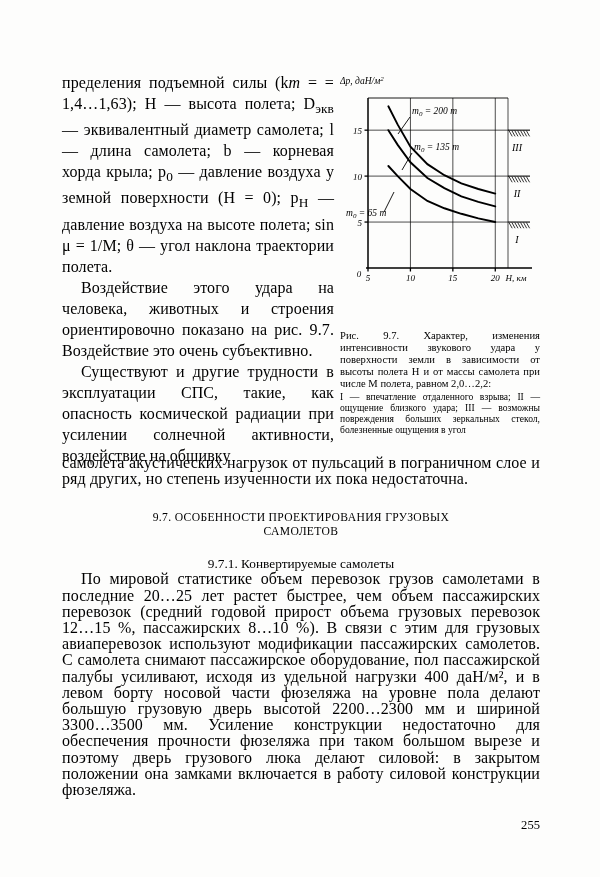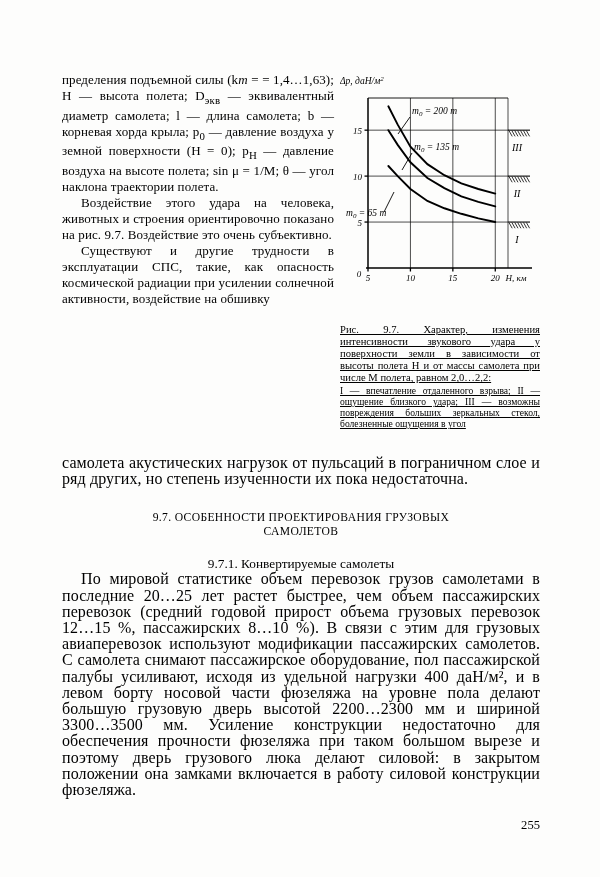--- a/index.html
+++ b/index.html
@@ -37,22 +37,22 @@
     width: 272px;
   }
   .col-right {
     position: absolute;
     left: 278px; top: 0;
     width: 200px;
   }
 
   p.just {
     margin: 0;
-    font-size: 13px;
-    line-height: 16px;
+    font-size: 16px;
+    line-height: 21px;
     text-align: justify;
     text-justify: inter-word;
     letter-spacing: 0.1px;
   }
   p.just.indent { text-indent: 19px; }
 
   
   .figure {
     position: absolute;
     left: 0;
@@ -60,23 +60,22 @@
     width: 200px;
   }
   .fig-svg-wrap {
     width: 200px;
     height: 242px;
   }
   .fig-caption {
     font-size: 10.6px;
     line-height: 12.1px;
     text-align: justify;
-    margin-top: 10px;
+    margin-top: 16px;
     letter-spacing: 0px;
-    text-decoration: underline;
   }
   .fig-caption .legend {
     font-size: 9.6px;
     line-height: 11px;
     display: block;
     margin-top: 1px;
     text-align: justify;
   }
 
   

